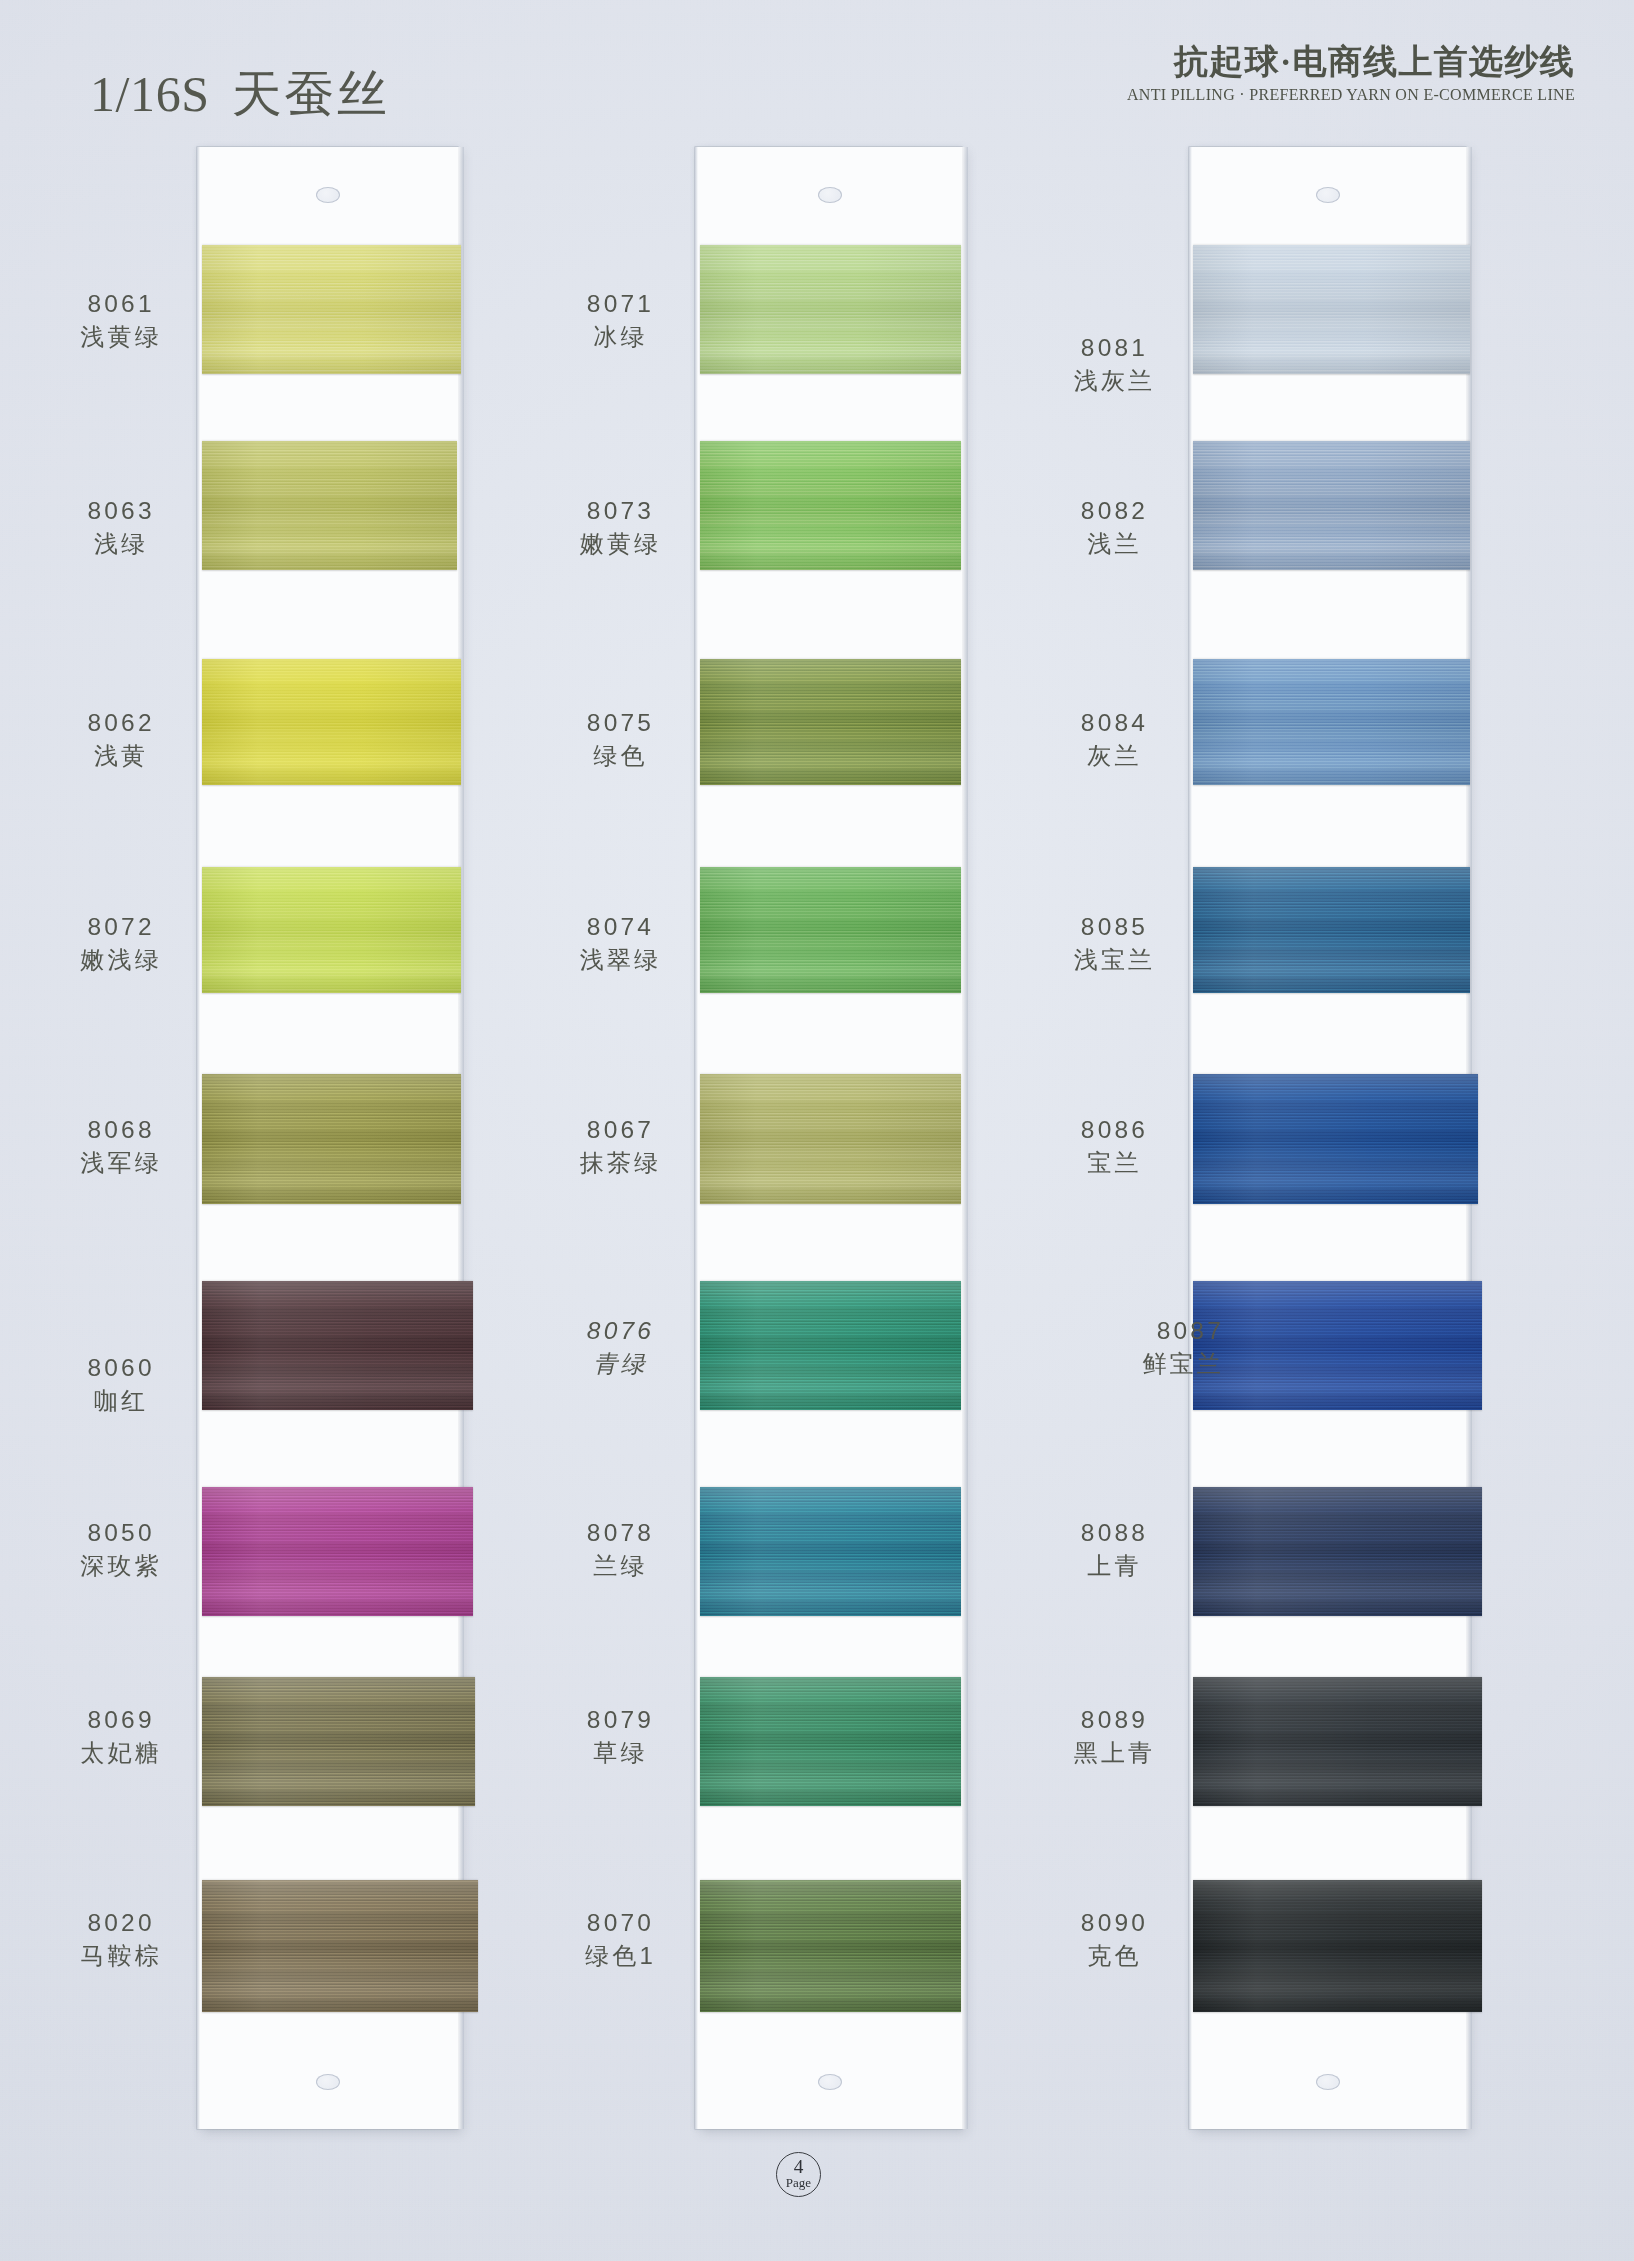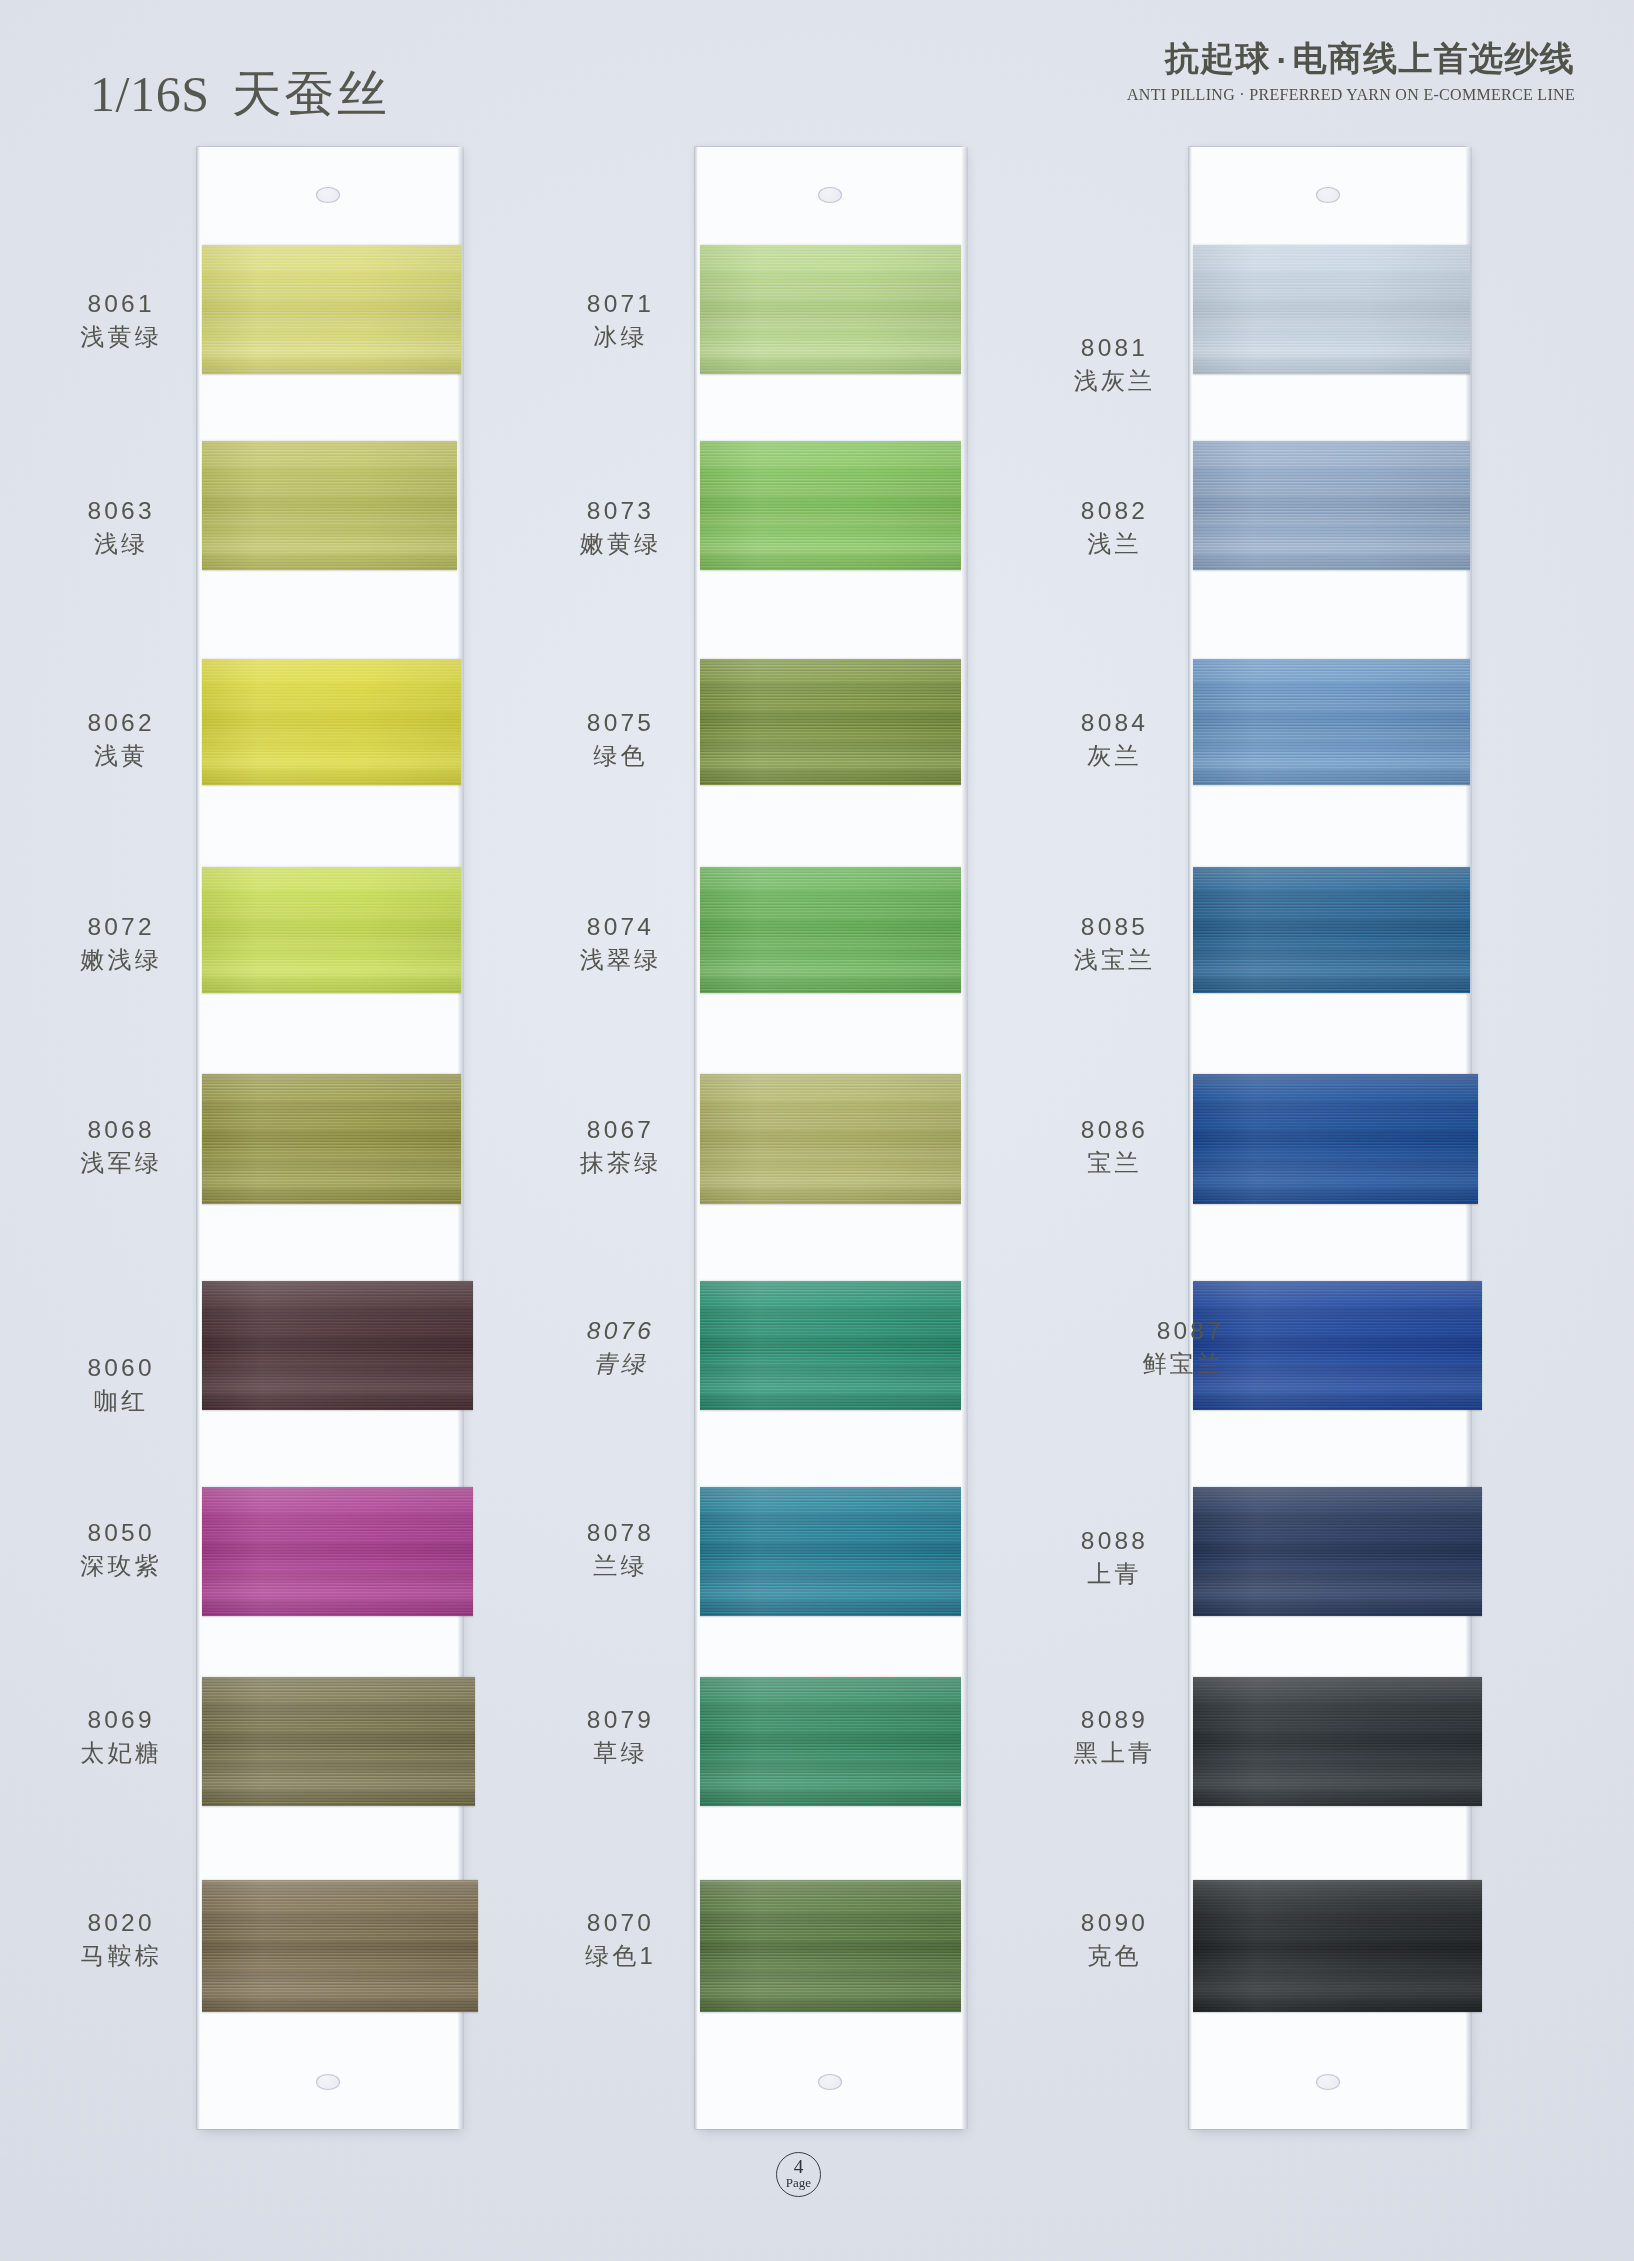--- a/index.html
+++ b/index.html
@@ -34,21 +34,21 @@
   }
   #title .code{font-family:"Liberation Serif","DejaVu Serif",serif;}
   #title .cn{margin-left:22px;letter-spacing:2.6px;}
 
   #slogan{
     position:absolute;right:59px;top:44px;
     text-align:right;
   }
   #slogan .cn{
     font-size:34px;letter-spacing:1.3px;color:#4f5349;
-    font-family:Liberation Mono, monospace;
+    font-family:Liberation Serif, serif;
     font-weight:700;white-space:nowrap;
     display:block;line-height:1.05;
   }
   #slogan .en{
     font-size:16px;letter-spacing:0.3px;color:#4f5349;
     font-family:"Liberation Serif","DejaVu Serif",serif;
     display:block;margin-top:6.4px;white-space:nowrap;
   }
 
   
@@ -405,21 +405,21 @@
       <div class="lbl" style="left: 1005px; top: 1317px; width: 219px; text-align: right;">
         <span class="num">8087</span>
         <span class="nm">鲜宝兰</span>
       </div>
       <div class="sw" style="left: 1193px; top: 1487px; width: 289px; height: 129px;">
         <div class="body" style="background: rgb(42, 58, 93);"></div>
         <div class="threads"></div>
         <div class="hgrad"></div>
         <div class="sheen"></div>
       </div>
-      <div class="lbl" style="left: 1005px; top: 1519px; width: 219px; margin-top: 8px;">
+      <div class="lbl" style="left: 1005px; top: 1519px; width: 219px;">
         <span class="num">8088</span>
         <span class="nm">上青</span>
       </div>
       <div class="sw" style="left: 1193px; top: 1677px; width: 289px; height: 129px;">
         <div class="body" style="background: rgb(45, 51, 56);"></div>
         <div class="threads"></div>
         <div class="hgrad"></div>
         <div class="sheen"></div>
       </div>
       <div class="lbl" style="left: 1005px; top: 1706px; width: 219px;">

